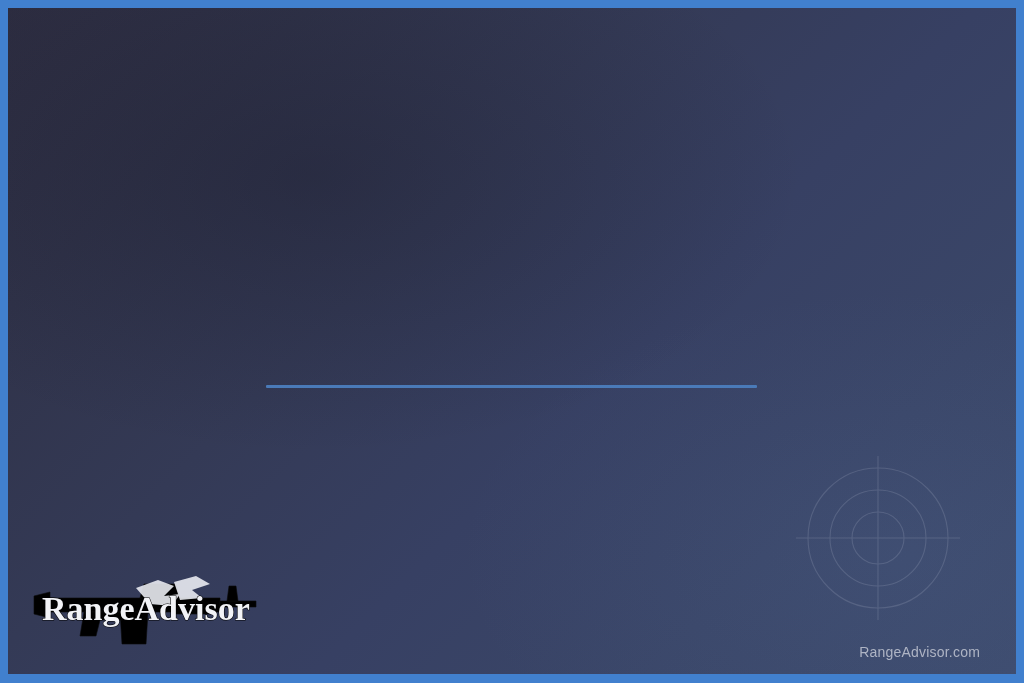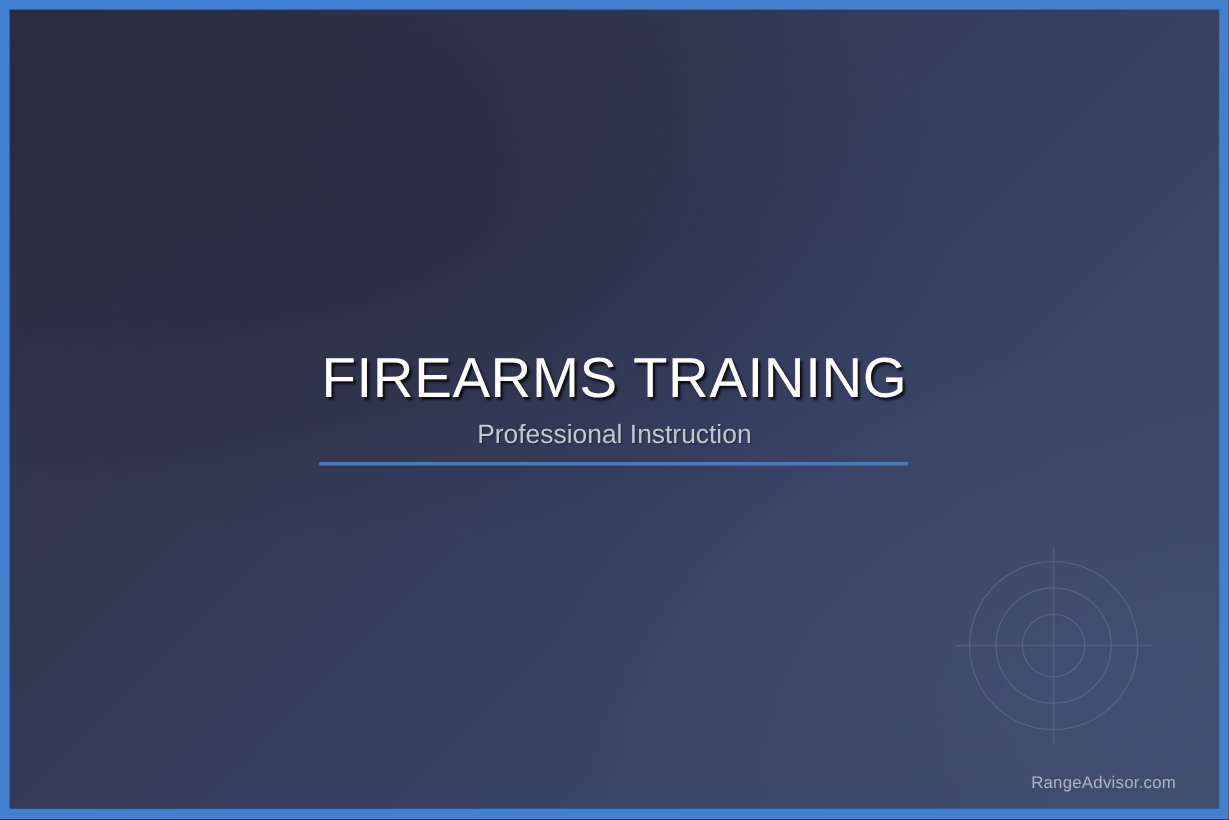--- a/index.html
+++ b/index.html
@@ -132,24 +132,52 @@
         <g fill="none" stroke="#aab1c6" stroke-width="1.1">
           <circle cx="82" cy="82" r="70"></circle>
           <circle cx="82" cy="82" r="48"></circle>
           <circle cx="82" cy="82" r="26"></circle>
           <line x1="82" y1="0" x2="82" y2="164"></line>
           <line x1="0" y1="82" x2="164" y2="82"></line>
         </g>
       </svg>
     </div>
 
-    <div class="title-block">
-      <h1 class="main-title">FIREARMS TRAINING</h1>
-      <div class="subtitle">Professional Instruction</div>
-    </div>
 
     <div class="accent-rule"></div>
 
+    <div class="brand-logo">
+      <svg width="240" height="92" viewBox="0 0 240 92" aria-hidden="true">
+
+        <g fill="#000000" stroke="#0a0a0a" stroke-width="0.6">
+
+          <path d="M24 40 L196 40 L196 54 L24 54 Z"></path>
+
+          <path d="M196 43 L232 43 L232 49 L196 49 Z"></path>
+
+          <path d="M205 28 L212 28 L214 43 L203 43 Z"></path>
+
+          <path d="M120 26 L152 26 L156 40 L116 40 Z"></path>
+
+          <path d="M10 38 L26 34 L26 60 L10 56 Z"></path>
+
+          <path d="M60 54 L78 54 L72 78 L56 78 Z"></path>
+
+          <path d="M96 54 L124 54 L122 86 L98 86 Z"></path>
+
+          <path d="M76 54 L98 54 L98 62 L76 62 Z"></path>
+
+          <path d="M150 50 L192 50 L192 56 L150 56 Z"></path>
+        </g>
+
+        <g fill="#e9ebf1" opacity="0.9">
+          <path d="M112 30 L134 22 L150 28 L140 38 L156 36 L148 48 L126 46 Z"></path>
+          <path d="M150 24 L172 18 L186 26 L168 32 L178 40 L156 42 Z"></path>
+        </g>
+
+        <text x="18" y="62" font-family="Liberation Serif, serif" font-size="34" font-weight="bold" fill="#f2f3f7" stroke="#000000" stroke-width="1.1" paint-order="stroke fill">RangeAdvisor</text>
+      </svg>
+    </div>
 
     <div class="footer-url">RangeAdvisor.com</div>
 
   </div>
 </div>
 
 </body></html>

